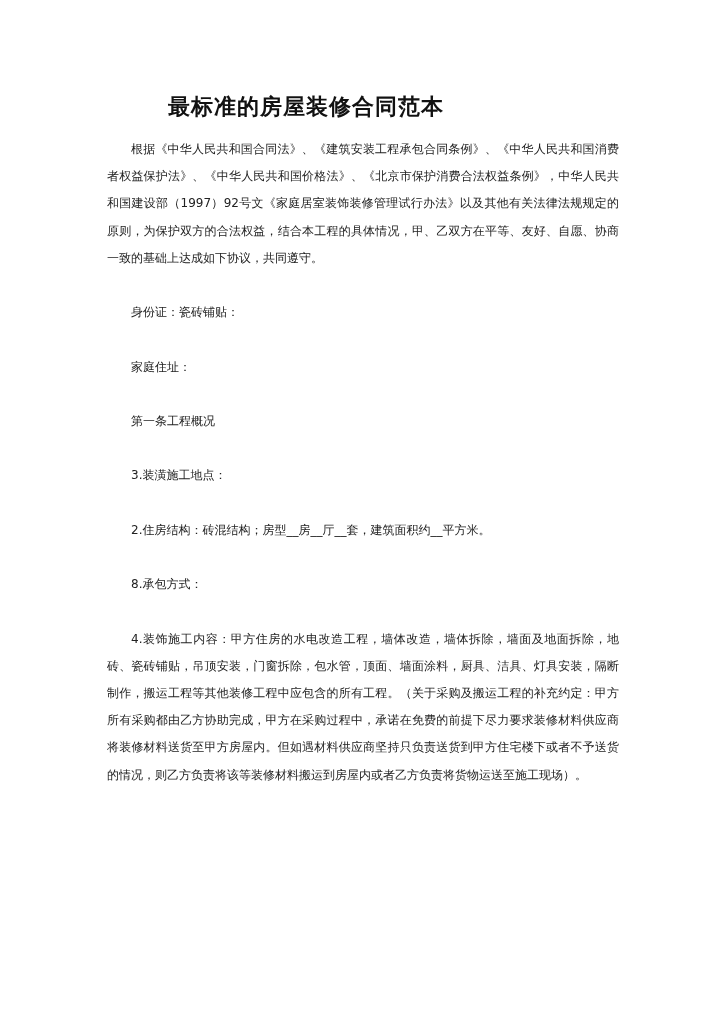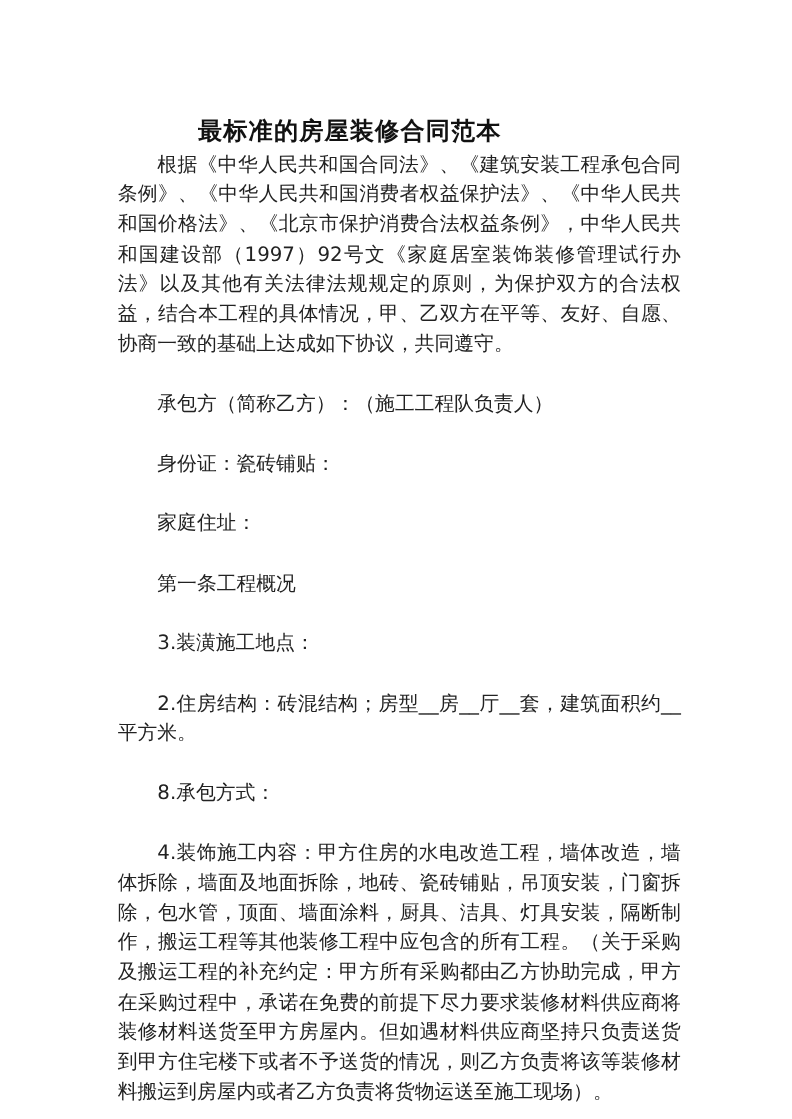--- a/index.html
+++ b/index.html
@@ -26,29 +26,29 @@
     position: absolute;
     top: 88px;
     left: 0;
     width: 604px;
     text-align: center;
     font-family: "DejaVu Serif", "Liberation Serif", serif;
     font-weight: bold;
     font-size: 22px;
     letter-spacing: 1px;
     color: #111;
-    margin: 16px;
+    margin: 4px;
   }
   .body {
     position: absolute;
     left: 107px;
     top: 136px;
     width: 512px;
     font-family: "DejaVu Sans", "Liberation Sans", sans-serif;
-    font-size: 18px;
+    font-size: 12px;
     line-height: 27.2px;
     color: #222;
     text-align: justify;
     text-justify: inter-character;
   }
   .para {
     margin: 0;
   }
   .indent {
     text-indent: 2em;
@@ -62,21 +62,20 @@
 </style>
 </head>
 <body>
 
 <div class="page">
   <h1 class="title">最标准的房屋装修合同范本</h1>
 
   <div class="body">
     <p class="para indent">根据《中华人民共和国合同法》、《建筑安装工程承包合同条例》、《中华人民共和国消费者权益保护法》、《中华人民共和国价格法》、《北京市保护消费合法权益条例》，中华人民共和国建设部（1997）92号文《家庭居室装饰装修管理试行办法》以及其他有关法律法规规定的原则，为保护双方的合法权益，结合本工程的具体情况，甲、乙双方在平等、友好、自愿、协商一致的基础上达成如下协议，共同遵守。</p>
 
-    <p class="para field gap">承包方（简称乙方）：（施工工程队负责人）</p>
     <p class="para field gap">身份证：瓷砖铺贴：</p>
     <p class="para field gap">家庭住址：</p>
 
     <p class="para field gap">第一条工程概况</p>
 
     <p class="para field gap">3.装潢施工地点：</p>
     <p class="para field gap">2.住房结构：砖混结构；房型__房__厅__套，建筑面积约__平方米。</p>
     <p class="para field gap">8.承包方式：</p>
     <p class="para indent gap">4.装饰施工内容：甲方住房的水电改造工程，墙体改造，墙体拆除，墙面及地面拆除，地砖、瓷砖铺贴，吊顶安装，门窗拆除，包水管，顶面、墙面涂料，厨具、洁具、灯具安装，隔断制作，搬运工程等其他装修工程中应包含的所有工程。（关于采购及搬运工程的补充约定：甲方所有采购都由乙方协助完成，甲方在采购过程中，承诺在免费的前提下尽力要求装修材料供应商将装修材料送货至甲方房屋内。但如遇材料供应商坚持只负责送货到甲方住宅楼下或者不予送货的情况，则乙方负责将该等装修材料搬运到房屋内或者乙方负责将货物运送至施工现场）。</p>
   </div>

